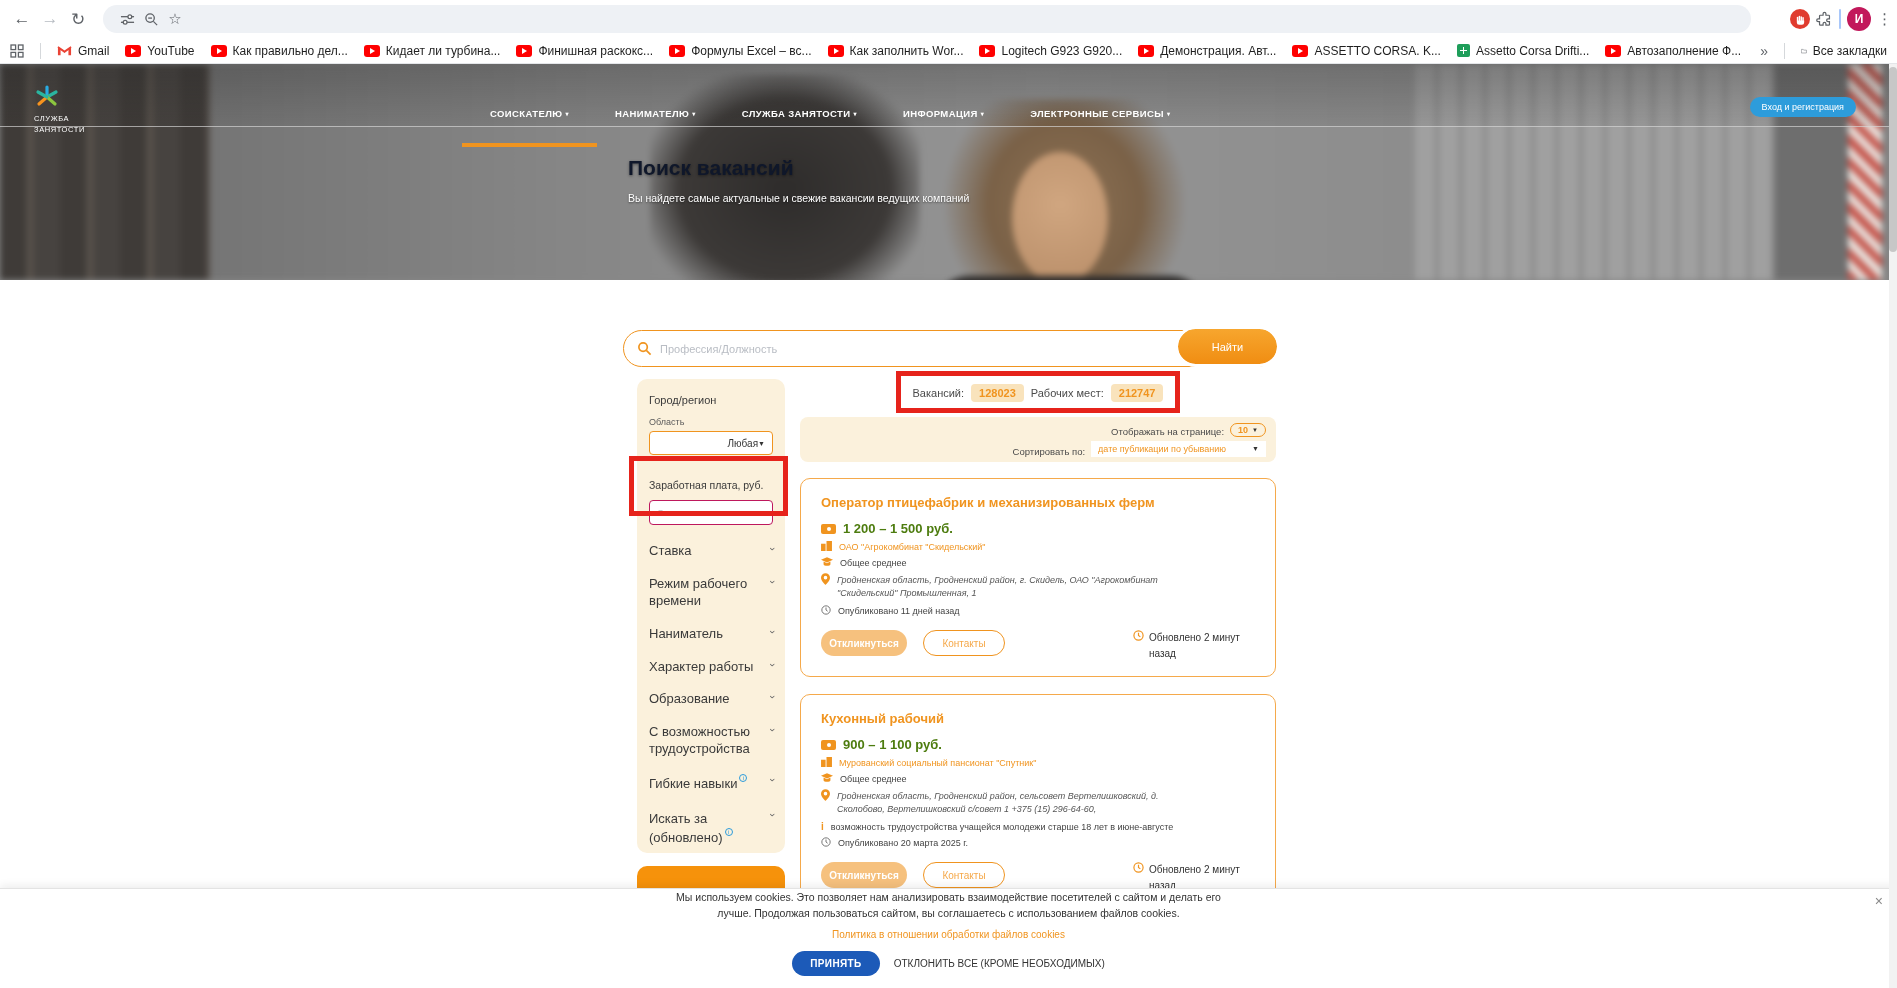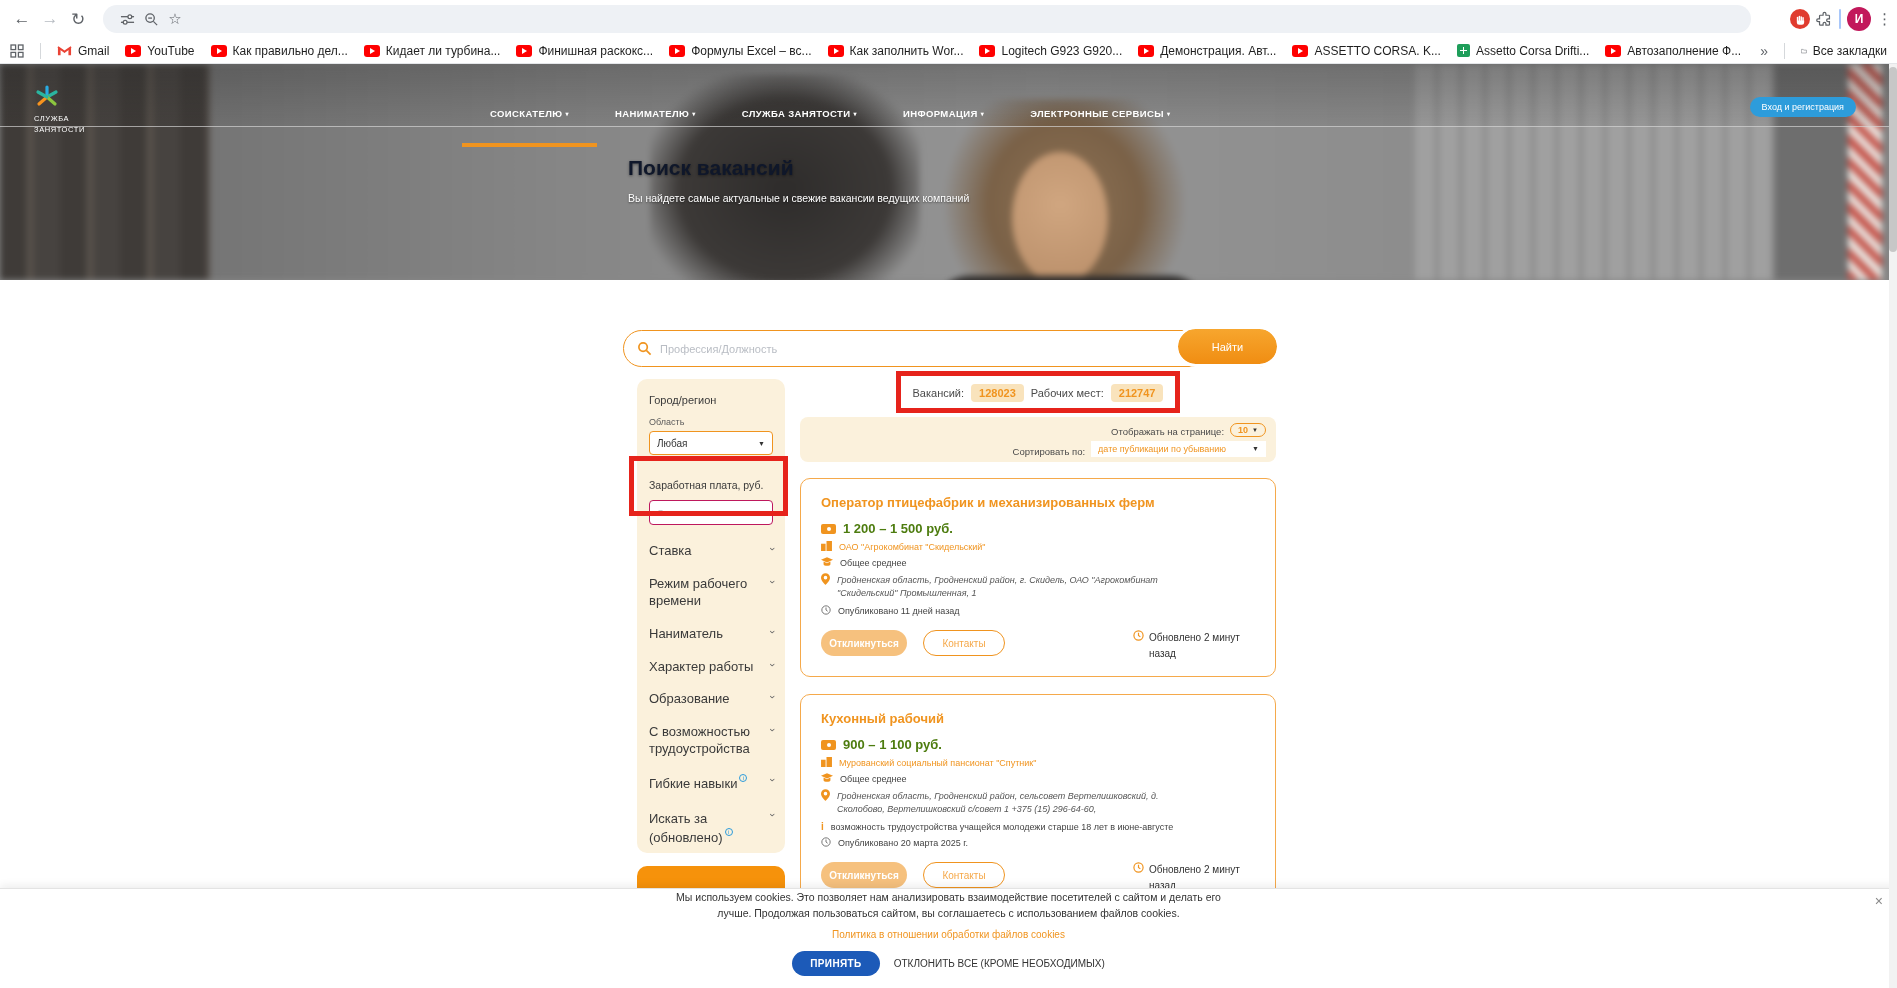--- a/index.html
+++ b/index.html
@@ -69,21 +69,21 @@
   .stats { position:absolute; left:902px; top:376px; width:272px; height:34px; display:flex; align-items:center; justify-content:center; gap:7px; font-size:11px; color:#4a4a4a; }
   .stat-badge { background:#F9E3BC; color:#F0941F; font-weight:bold; border-radius:4px; padding:3px 8px; font-size:11px; }
   .anno { position:absolute; border:5px solid #E6231B; pointer-events:none; }
   .anno-1 { left:896px; top:371px; width:284px; height:42px; }
   .anno-2 { left:629px; top:456px; width:159px; height:60px; }
 
   
   .sidebar { position:absolute; left:637px; top:379px; width:148px; height:474px; background:#FBF1DC; border-radius:10px; padding:15px 12px; }
   .f-title { font-size:11px; color:#3a3a3a; }
   .f-label { font-size:9px; color:#5a5a5a; margin:11px 0 4px; }
-  .f-select { background:#fff; border:1px solid #F0941F; border-radius:4px; height:24px; display:flex; align-items:center; justify-content:space-between; padding:0 7px; font-size:10px; color:#333; cursor:pointer; }
+  .f-select { background:#fff; border:1px solid #F0941F; border-radius:4px; height:24px; display:flex; align-items:center; justify-content:flex-end; padding:0 7px; font-size:10px; color:#333; cursor:pointer; }
   .f-select .sel-caret { font-size:7px; color:#333; }
   .f-salary-title { font-size:10.5px; color:#3a3a3a; margin-top:24px; }
   .f-input { background:#fff; border:1px solid #be185d; border-radius:4px; height:25px; margin-top:9px; width:100%; padding:0 7px; font-size:9px; font-family:inherit; color:#333; outline:none; }
   .f-input::placeholder { color:#c0c4c9; }
   .f-accs { margin-top:10px; }
   .f-acc { display:flex; justify-content:space-between; align-items:flex-start; padding:8px 0; cursor:pointer; }
   .f-acc-label { font-size:13px; color:#3a3a3a; line-height:1.3; display:inline; }
   .chev { display:inline-block; transform:rotate(90deg); font-size:10px; color:#666; line-height:1; margin-top:1px; }
   .info-dot { display:inline-flex; width:8px; height:8px; border:1px solid #2D9CDB; border-radius:50%; color:#2D9CDB; font-size:6px; align-items:center; justify-content:center; vertical-align:top; margin-left:2px; }
   .f-search-btn { display:block; margin:14px auto 0; width:78px; height:21px; background:linear-gradient(#f7a62e,#f08d12); border:none; border-radius:11px; color:#fff; font-size:10px; font-family:inherit; }

